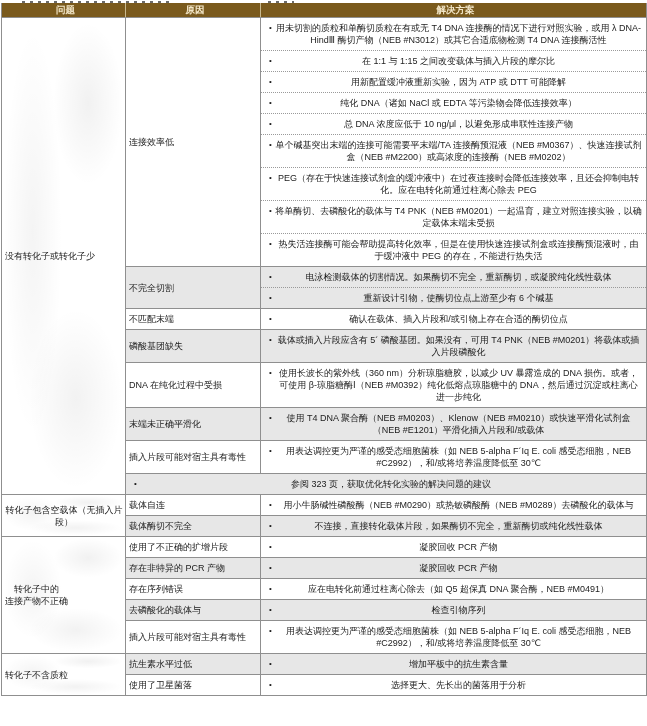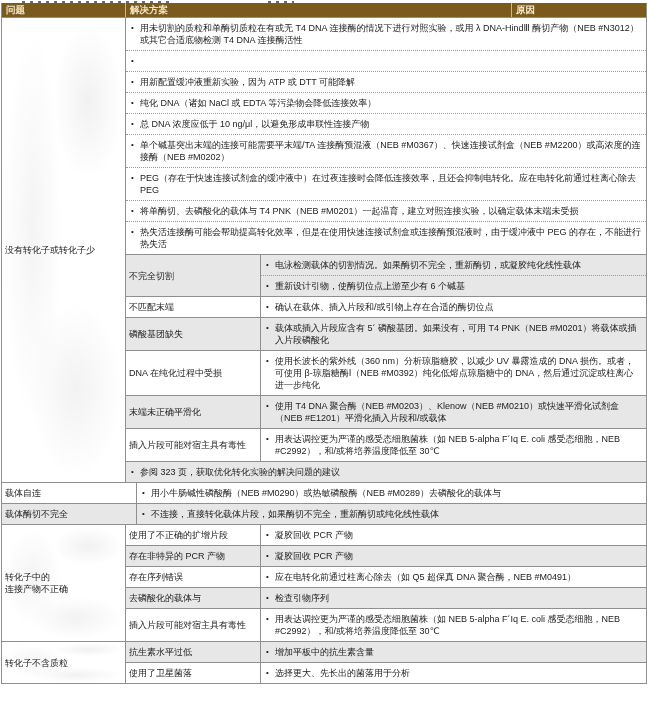--- a/index.html
+++ b/index.html
@@ -9,21 +9,21 @@
     color:#1c1c1c;position:relative;
   }
   
   .clip-strip{position:absolute;top:0;left:0;width:647px;height:3px;overflow:hidden;}
   .clip-mark{position:absolute;top:1px;height:2px;
     background:repeating-linear-gradient(90deg,#6b6b6b 0 3px,transparent 3px 8px);}
   .clip-mark.m1{left:22px;width:150px;}
   .clip-mark.m2{left:268px;width:26px;}
 
   .tbl{position:absolute;top:3px;left:1px;width:644px;
-    border:1px solid #8f8f8f;border-top:none;background:#5eead4;}
+    border:1px solid #8f8f8f;border-top:none;background:#5eead4;text-align:center;}
   .thead{display:flex;background:#7a5a1d;height:14px;}
   .th{color:#f3e7c8;font-weight:bold;font-size:9.5px;line-height:14px;
     padding-left:4px;box-sizing:border-box;overflow:hidden;}
   .th.c2,.th.c3{border-left:1px solid #c9b98e;}
   .c1{width:123px;flex:none;}
   .c2{width:135px;flex:none;}
   .c3{flex:1;}
 
   .group{display:flex;border-top:1px solid #8f8f8f;}
   .pcell{width:123px;flex:none;border-right:1px solid #8f8f8f;
@@ -53,37 +53,41 @@
 <body>
 
 <div class="clip-strip">
   <span class="clip-mark m1"></span>
   <span class="clip-mark m2"></span>
 </div>
 
 <div class="tbl">
   <div class="thead">
     <div class="th c1">问题</div>
+    <div class="th c2">原因</div>
     <div class="th c3">解决方案</div>
-    <div class="th c2">原因</div>
   </div>
   <div id="tbody">
       <div class="group">
     <div class="pcell">
       <span class="ptext">没有转化子或转化子少</span>
     </div>
     <div class="rows">
           <div class="row plain">
+    <div class="ccell">
+      <span>连接效率低</span>
+    </div>
     <div class="scell">
               <div class="sol">
     <span class="bullet">•</span>
     <span class="stext">用未切割的质粒和单酶切质粒在有或无 T4 DNA 连接酶的情况下进行对照实验，或用 λ DNA-HindⅢ 酶切产物（NEB #N3012）或其它合适底物检测 T4 DNA 连接酶活性</span>
   </div>
               <div class="sol">
     <span class="bullet">•</span>
+    <span class="stext">在 1:1 与 1:15 之间改变载体与插入片段的摩尔比</span>
   </div>
               <div class="sol">
     <span class="bullet">•</span>
     <span class="stext">用新配置缓冲液重新实验，因为 ATP 或 DTT 可能降解</span>
   </div>
               <div class="sol">
     <span class="bullet">•</span>
     <span class="stext">纯化 DNA（诸如 NaCl 或 EDTA 等污染物会降低连接效率）</span>
   </div>
               <div class="sol">
@@ -182,20 +186,23 @@
     <div class="scell">
               <div class="sol">
     <span class="bullet">•</span>
     <span class="stext">参阅 323 页，获取优化转化实验的解决问题的建议</span>
   </div>
             </div>
   </div>
         </div>
   </div>
       <div class="group">
+    <div class="pcell">
+      <span class="ptext">转化子包含空载体（无插入片段）</span>
+    </div>
     <div class="rows">
           <div class="row plain">
     <div class="ccell">
       <span>载体自连</span>
     </div>
     <div class="scell">
               <div class="sol">
     <span class="bullet">•</span>
     <span class="stext">用小牛肠碱性磷酸酶（NEB #M0290）或热敏磷酸酶（NEB #M0289）去磷酸化的载体与</span>
   </div>

